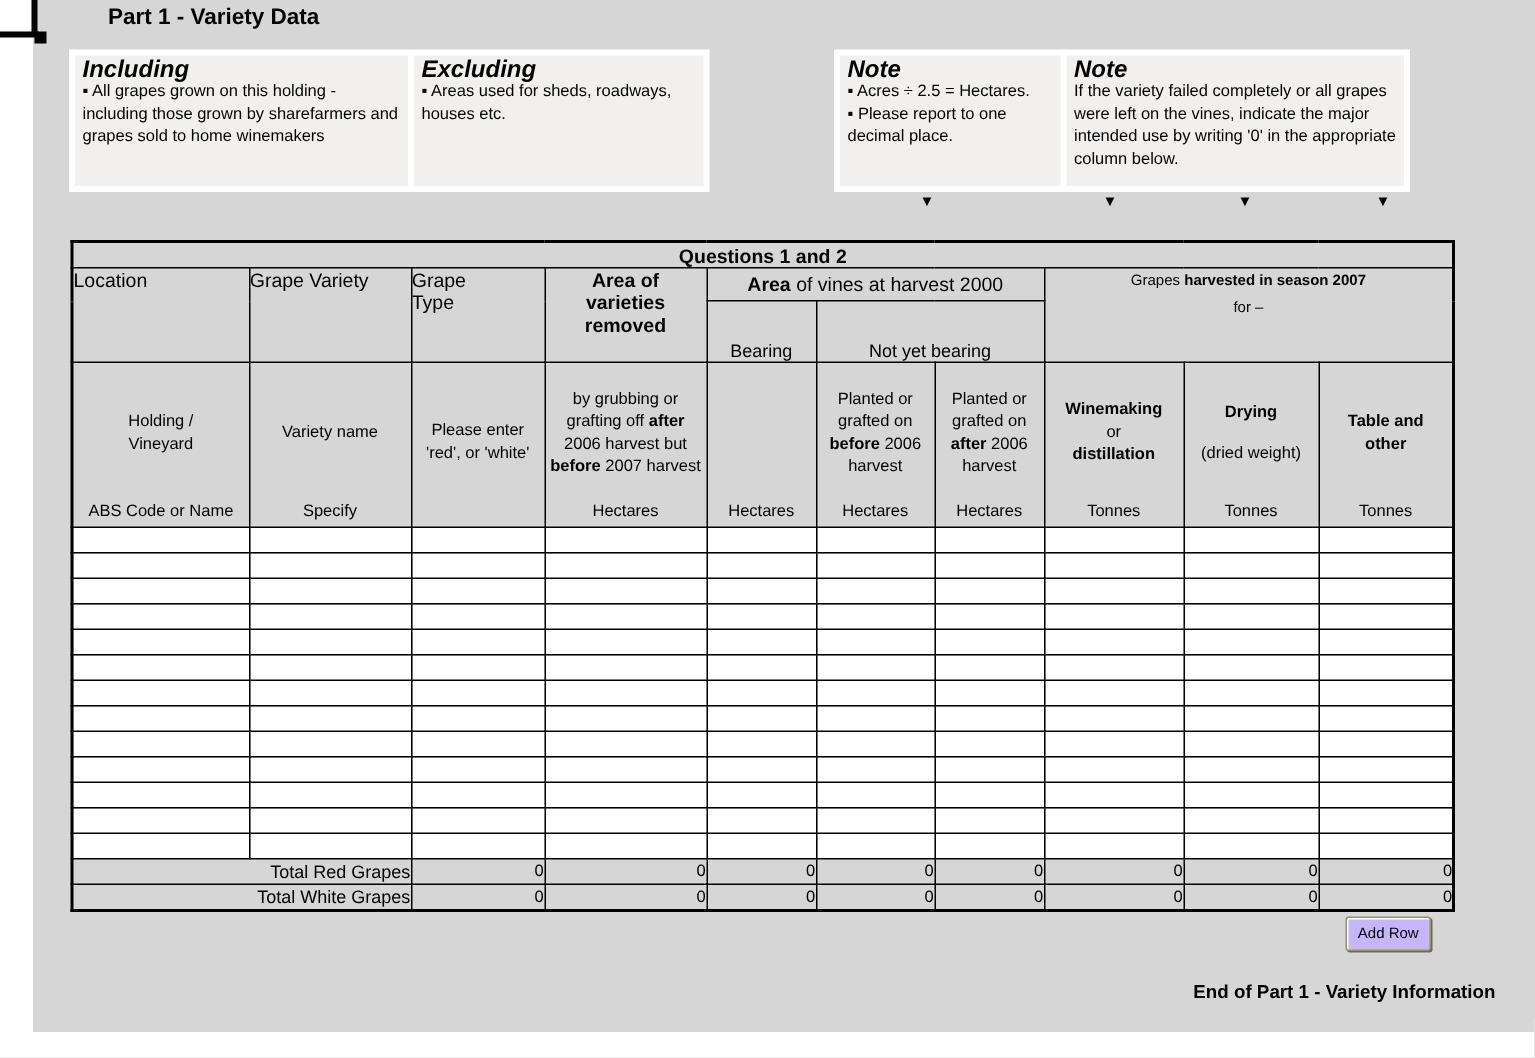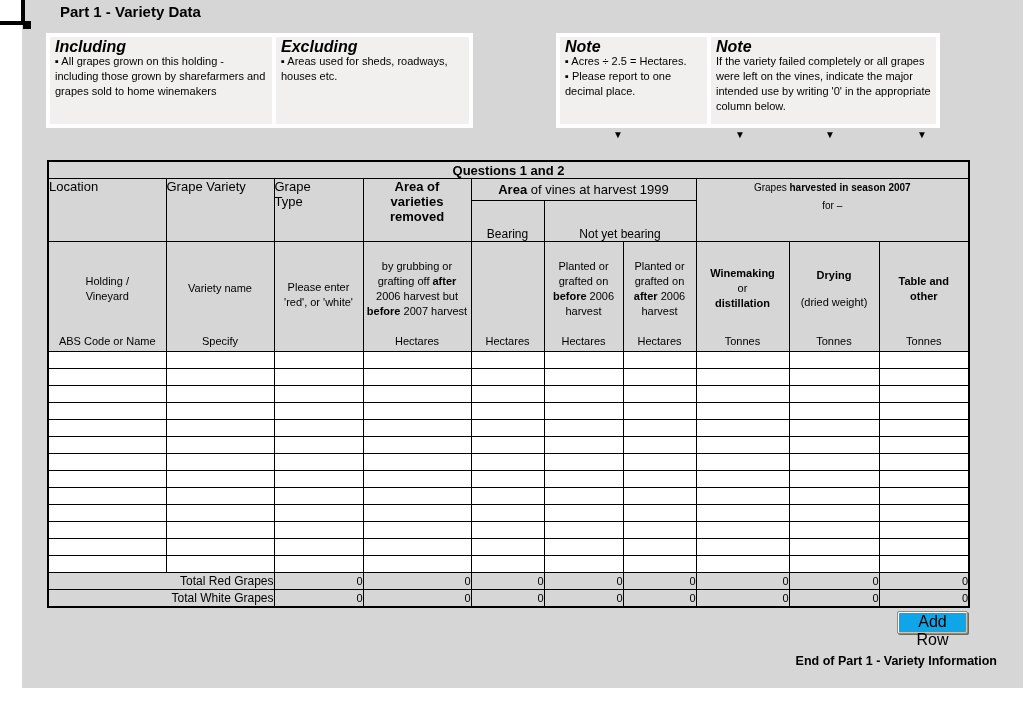--- a/index.html
+++ b/index.html
@@ -9,21 +9,21 @@
     font-family:"Liberation Sans","DejaVu Sans",sans-serif;
     color:#000;
   }
   .page{position:absolute;left:22px;top:0;width:1001px;height:688px;background:#d6d6d6}
 
   
   .sel-vbar{position:absolute;left:21px;top:0;width:4px;height:22px;background:#000}
   .sel-hbar{position:absolute;left:0;top:21px;width:26px;height:4px;background:#000}
   .sel-handle{position:absolute;left:23px;top:21px;width:8px;height:8px;background:#000}
 
-  .title{position:absolute;left:38px;top:3px;font-size:15px;font-weight:bold}
+  .title{position:absolute;left:50px;top:3px;font-size:15px;font-weight:bold}
 
   .panel{position:absolute;top:33px;height:95px;background:#fff;display:flex;padding:4px;gap:4px;box-sizing:border-box}
   .panelA{left:24px;width:427px}
   .panelB{left:534px;width:384px}
   .notebox{background:#f1f0ee;padding:2px 5px;box-sizing:border-box;font-size:11px;line-height:15px}
   .nb-head{font-weight:bold;font-style:italic;font-size:16px}
 
   .arrow{position:absolute;top:129px;width:20px;text-align:center;font-size:10px;line-height:12px;color:#000}
 
   table.grid{
@@ -48,23 +48,23 @@
   .ec{background:#ffffff}
   .trow{height:17px}
   .tlabel{font-size:12px;font-weight:bold;text-align:right}
   .tc{font-size:11px;text-align:right;padding-right:5px}
 
   .b{font-weight:bold}
   .blk{display:block}
   .gap{margin-top:12px}
 
   .addrow{
-    position:absolute;left:875px;top:611px;width:71px;height:23px;
-    background:#0ea5e9;border:1px solid #8f8d7f;border-radius:2px;
-    font-family:inherit;font-size:16px;color:#000;
+    position:absolute;left:875px;top:611px;width:57px;height:23px;
+    background:#c4b5fd;border:1px solid #8f8d7f;border-radius:2px;
+    font-family:inherit;font-size:10px;color:#000;
     box-shadow:inset 1px 1px 0 #ffffff, inset -1px -1px 0 #c9c5b4, 1px 1px 0 #6c6a5e;
   }
   .endnote{position:absolute;left:650px;top:654px;width:325px;text-align:right;font-weight:bold;font-size:12.5px}
 </style>
 </head>
 <body>
 
 <div class="page">
 
   <div class="title">Part 1 - Variety Data</div>
@@ -119,21 +119,21 @@
         <th rowspan="2" class="hl">Grape Variety</th>
         <th rowspan="2" class="hl">
             <span class="blk">Grape</span>
             <span class="blk">Type</span>
           </th>
         <th rowspan="2" class="hc">
             <span class="b blk">Area of</span>
             <span class="b blk">varieties</span>
             <span class="b blk">removed</span>
           </th>
-        <th colspan="3" class="hg"><span class="b">Area </span><span>of vines at harvest 1999</span></th>
+        <th colspan="3" class="hg"><span class="b">Area </span><span>of vines at harvest 2000</span></th>
         <th colspan="3" rowspan="2" class="hg2"><span>Grapes </span><span class="b">harvested in season 2007</span><span class="blk">for –</span></th>
       </tr>
       <tr class="r2">
         <th class="hb">Bearing</th>
         <th colspan="2" class="hb">Not yet bearing</th>
       </tr>
       <tr class="r3">
         <th>
           <div class="cellwrap">
             <div class="desc">

